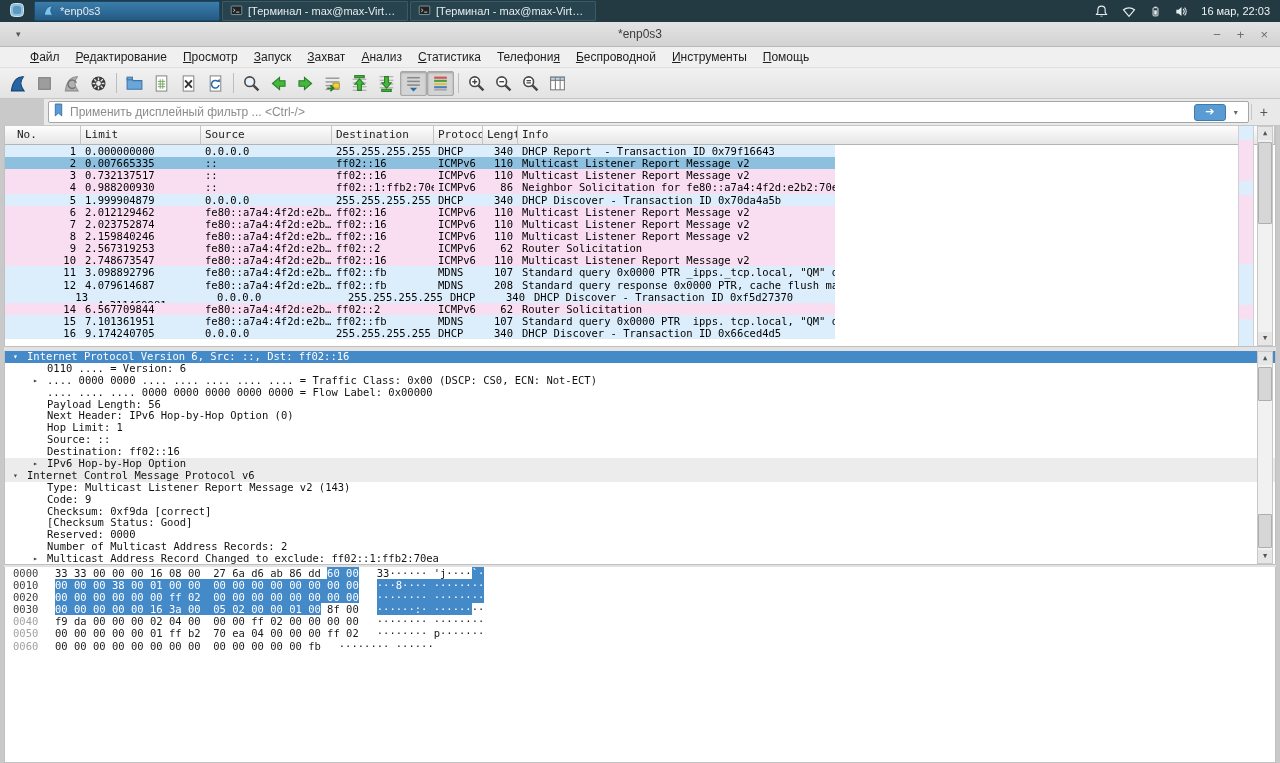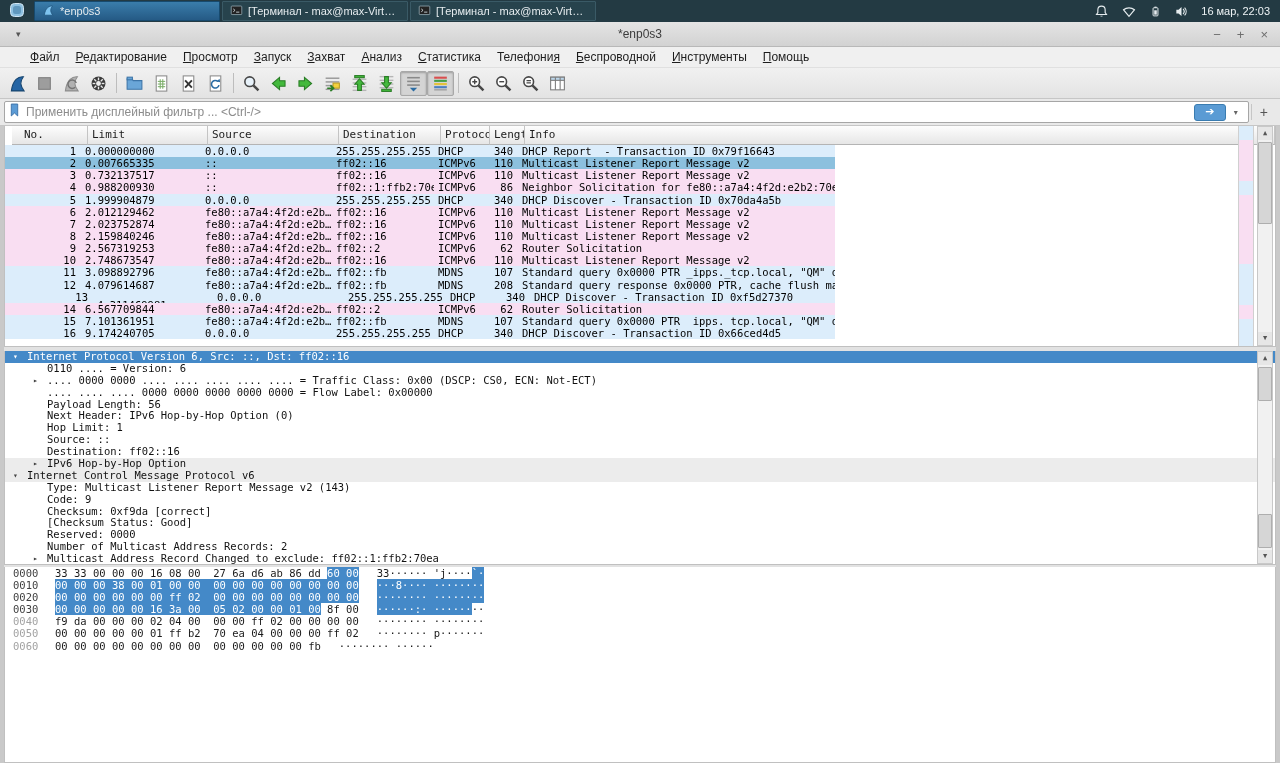--- a/index.html
+++ b/index.html
@@ -26,33 +26,33 @@
   .menu-item{font-size:12px;color:#1d1d1d;padding:2px 8px;white-space:nowrap;}
   
   #toolbar{height:30px;background:linear-gradient(#f1f1f1,#e3e3e3);border-bottom:1px solid #c6c6c6;
     display:flex;align-items:center;padding-left:4px;}
   .tb-btn{width:27px;height:25px;display:inline-flex;align-items:center;justify-content:center;
     border:1px solid transparent;background:transparent;padding:0;}
   .tb-btn svg{width:19px;height:19px;}
   .tb-btn.pressed{background:#d4d4d4;border-color:#a8a8a8;border-radius:2px;box-shadow:inset 0 1px 2px rgba(0,0,0,.25);}
   .tb-sep{width:1px;height:20px;background:#bdbdbd;margin:0 4px;}
   
-  #filterbar{height:26px;background:#e9e9e9;border-bottom:1px solid #c6c6c6;display:flex;align-items:center;padding:0 4px;}
+  #filterbar{height:26px;background:#e9e9e9;border-bottom:1px solid #c6c6c6;display:flex;align-items:center;padding:0 4px;margin-left:44px;}
   #filter-input-wrap{flex:1;height:20px;background:#fff;border:1px solid #a6a6a6;border-radius:2px;
     display:flex;align-items:center;padding:0 4px;gap:4px;}
   #filter-input{flex:1;border:none;outline:none;font-size:12px;color:#333;background:transparent;}
   #filter-input::placeholder{color:#8c8c8c;}
   #filter-apply{width:30px;height:15px;background:#5a9bd4;border:1px solid #3a7cb0;border-radius:3px;
     color:#fff;font-size:11px;line-height:13px;text-align:center;}
   #filter-caret{color:#666;font-size:8px;margin:0 6px 0 4px;}
   #filter-plus{color:#555;font-size:14px;padding:0 8px;border-left:1px solid #c6c6c6;margin-left:2px;}
   
   #packet-list{height:220px;background:#fff;position:relative;border-bottom:1px solid #c0c0c0;
     margin:0 4px;border-left:1px solid #c0c0c0;border-right:1px solid #c0c0c0;overflow:hidden;}
-  #pl-header{height:19px;display:flex;padding-left:7px;}
+  #pl-header{height:19px;display:flex;}
   .pl-hcell{background:linear-gradient(#fdfdfd,#e6e6e6);border-right:1px solid #c4c4c4;border-bottom:1px solid #b4b4b4;
     font-size:11px;color:#1c1c1c;padding:2px 0 0 4px;box-sizing:border-box;overflow:hidden;white-space:nowrap;flex:none;}
   .prow{height:12.15px;line-height:12.2px;font-size:10.5px;display:flex;width:830px;color:#000;}
   .prow.c-blue{background:var(--row-blue);}
   .prow.c-pink{background:var(--row-pink);}
   .prow.c-selected{background:var(--row-selected);}
   .pcell{flex:none;overflow:hidden;white-space:pre;box-sizing:border-box;}
   .num{text-align:right;padding-right:5px;}
   #pl-minimap{position:absolute;top:0;right:21px;width:14px;height:100%;display:flex;flex-direction:column;
     border-left:1px solid #d0d0d0;border-right:1px solid #d0d0d0;}

